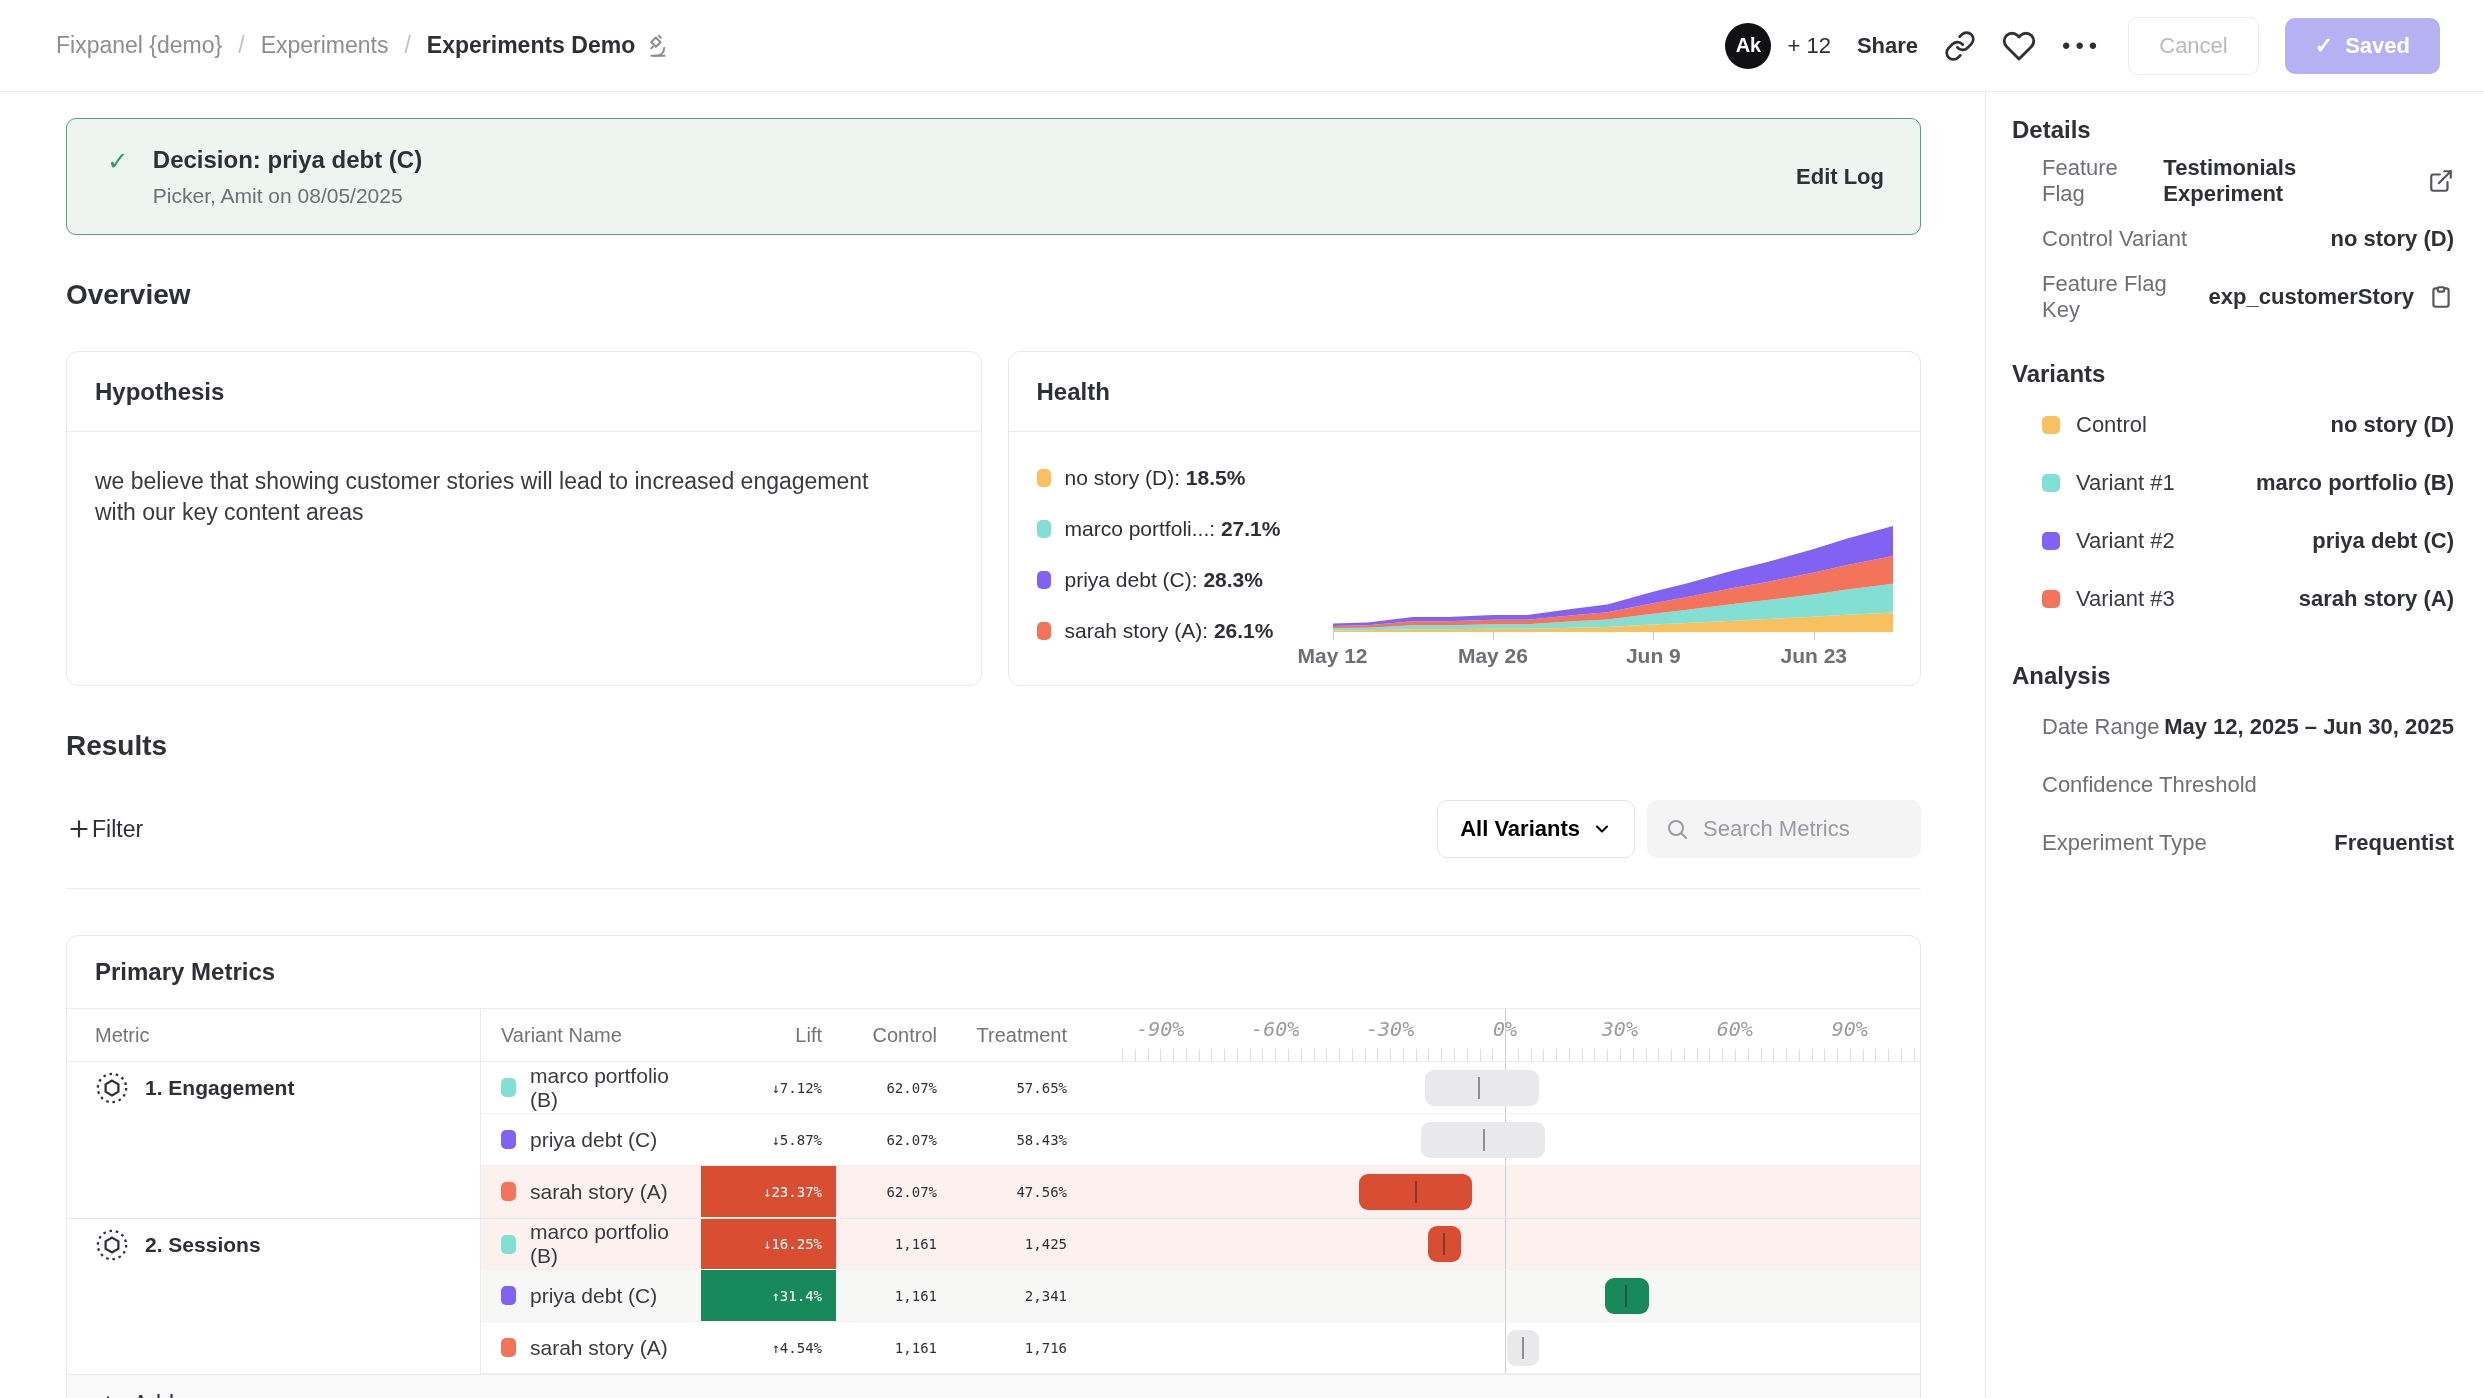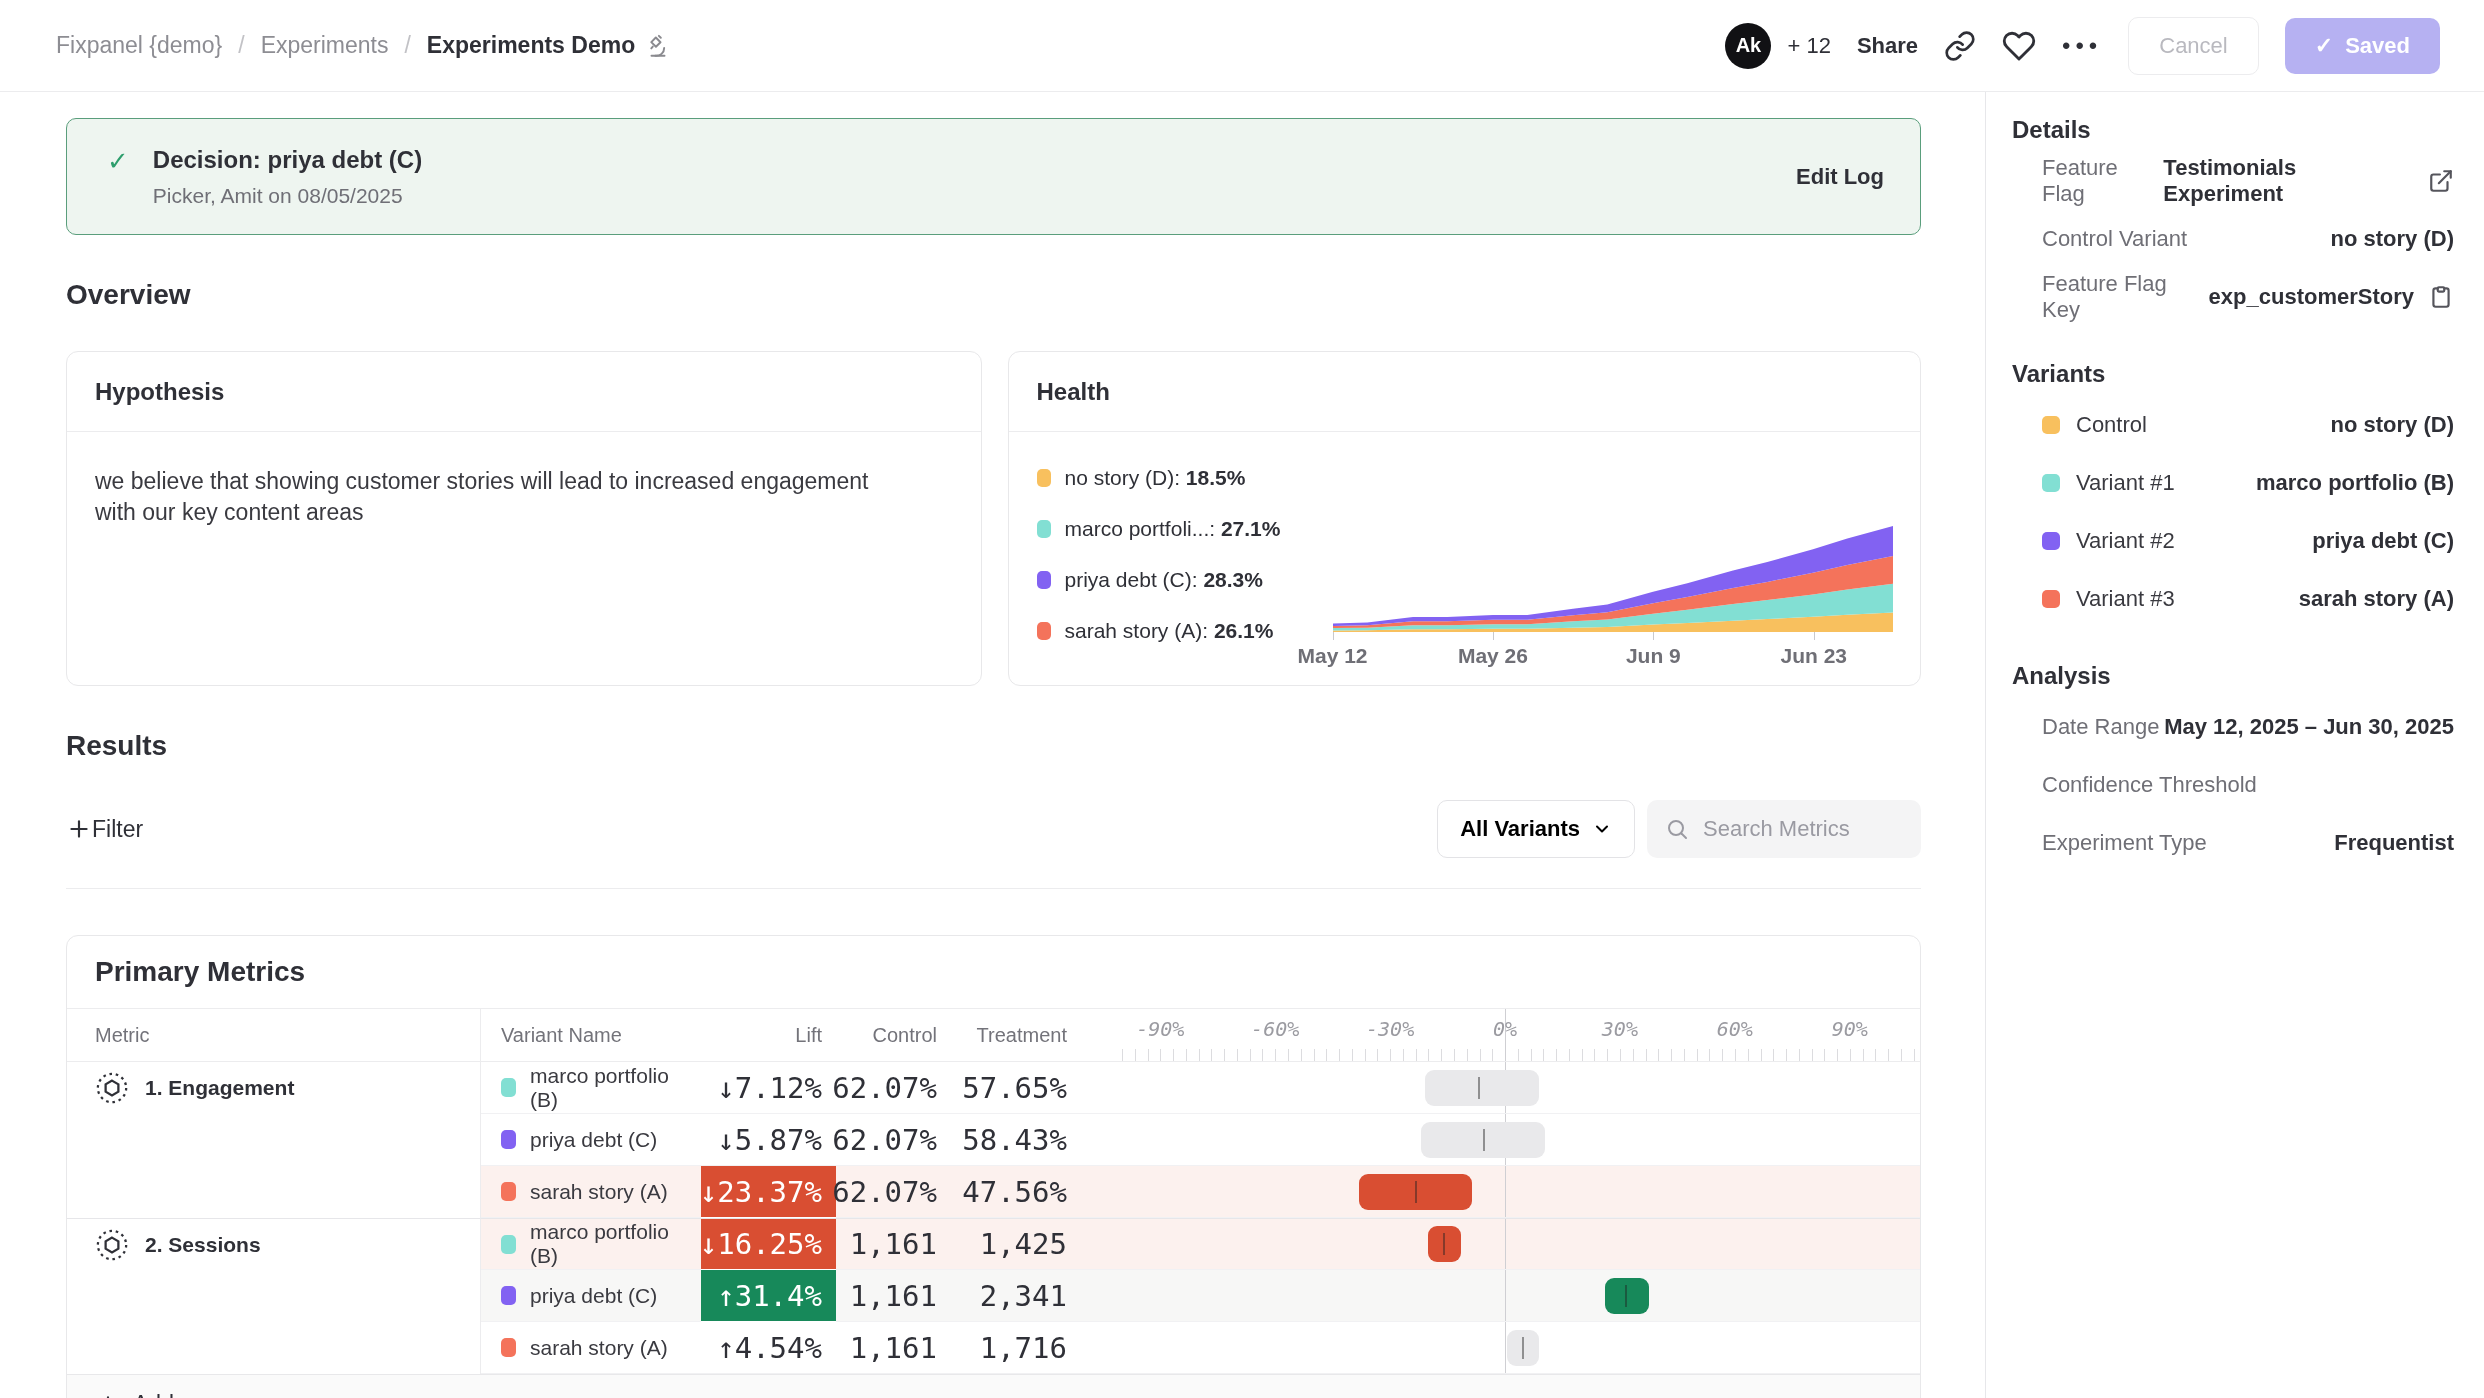--- a/index.html
+++ b/index.html
@@ -69,41 +69,41 @@
     border-radius:10px; height:58px; padding:0 22px; font-size:22px; font-weight:600; cursor:pointer; font-family:inherit;}
   .searchbox { display:flex; align-items:center; gap:14px; background:#f4f4f5; border-radius:10px;
     height:58px; width:274px; padding:0 18px; }
   .searchbox input { border:none; background:transparent; outline:none; font-size:22px; color:#2f3037;
     font-family:inherit; width:200px; }
   .searchbox input::placeholder { color:#9a9aa2; }
   .divider { height:1px; background:#ececee; margin-top:30px; }
 
   
   .pm-card { margin-top:46px; border:1px solid #e8e8ea; border-left:1px solid #e8e8ea; border-radius:12px 12px 0 0; overflow:hidden; }
-  .pm-title { height:72px; display:flex; align-items:center; padding:0 28px; font-size:28px; font-weight:700; }
+  .pm-title { height:72px; display:flex; align-items:center; padding:0 28px; font-size:24px; font-weight:700; }
   .mgrid { display:grid; grid-template-columns:414px 220px 135px 115px 130px 842px; }
   .mhead { border-top:1px solid #ececee; border-bottom:1px solid #ececee; height:54px; position:relative; }
   .mhead > div { display:flex; align-items:center; font-size:20px; color:#73737a; }
   .mhead .c-metric { padding-left:28px; border-right:1px solid #ececee; }
   .mhead .c-variant { padding-left:20px; }
   .mhead .num { justify-content:flex-end; padding-right:14px; }
   .axis { position:relative; width:800px; margin-left:40px; height:100%; }
   .axis .ticks { position:absolute; bottom:0; left:0; width:100%; height:12px;
     background:repeating-linear-gradient(90deg,#dcdcdf 0 1px,transparent 1px 12.77px);
     background-position-x:1px; }
   .axis .alabel { position:absolute; top:8px; transform:translateX(-50%); font-size:20px; color:#9b9ba1;font-style:italic; }
   .zline { position:absolute; top:0; bottom:0; left:384px; width:1px; background:#cfcfd3; }
   .mrow { height:52px; }
   .mrow .cell { display:flex; align-items:center; border-bottom:1px solid #f1f1f3; }
   .mrow .c-metric { padding-left:28px; border-right:1px solid #ececee; background:#fff; gap:16px;
     font-size:21px; font-weight:600; border-bottom:none; }
   .mrow.group-start .c-metric { border-top:1px solid #e6e6e9; }
   .mrow.group-start .cell { border-top:1px solid #e6e6e9; }
   .mrow .c-variant { padding-left:20px; gap:14px; font-size:21px; color:#3a3a40; }
-  .mrow .num { justify-content:flex-end; padding-right:14px; font-size:29px; }
+  .mrow .num { justify-content:flex-end; padding-right:14px; font-size:14px; }
   .mrow .lift.red { background:#d94e32; color:#fff; }
   .mrow .lift.green { background:#17895a; color:#fff; }
   .bg-pink .cell { background:#fcf1ee; } .bg-pink .c-metric { background:#fff; }
   .bg-gray .cell { background:#f7f7f6; } .bg-gray .c-metric { background:#fff; }
   .bg-pink .lift.red, .bg-gray .lift.green { border-bottom:1px solid #fff; }
   .ci-cell { position:relative; border-bottom:1px solid #f1f1f3; }
   .ci-bar { position:absolute; top:50%; transform:translateY(-50%); height:36px; border-radius:9px; }
   .ci-tick { position:absolute; top:50%; transform:translateY(-50%); width:2px; height:22px; background:rgba(34,34,34,.45); }
   .add-row { height:60px; background:#fafafa; border-top:1px solid #e8e8ea; display:flex; align-items:center; padding-left:28px; }
   .add-btn { display:flex; align-items:center; gap:12px; font-size:23px; color:#2f3037; background:none;

